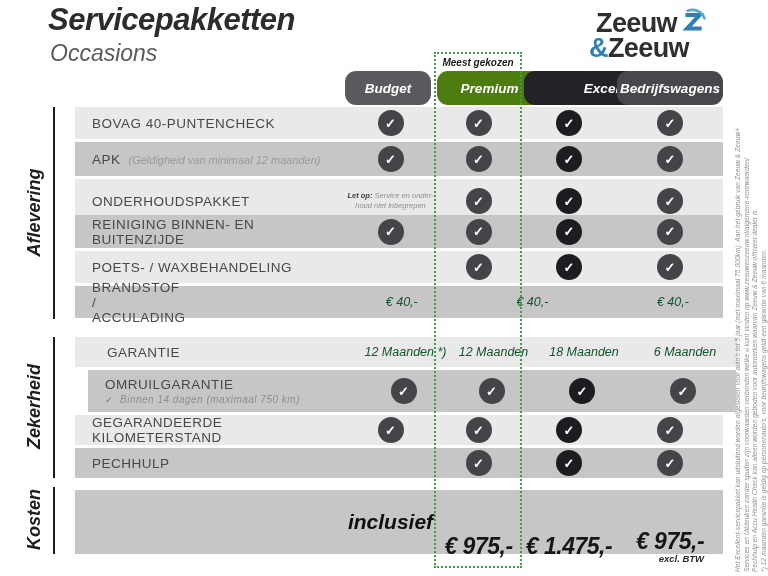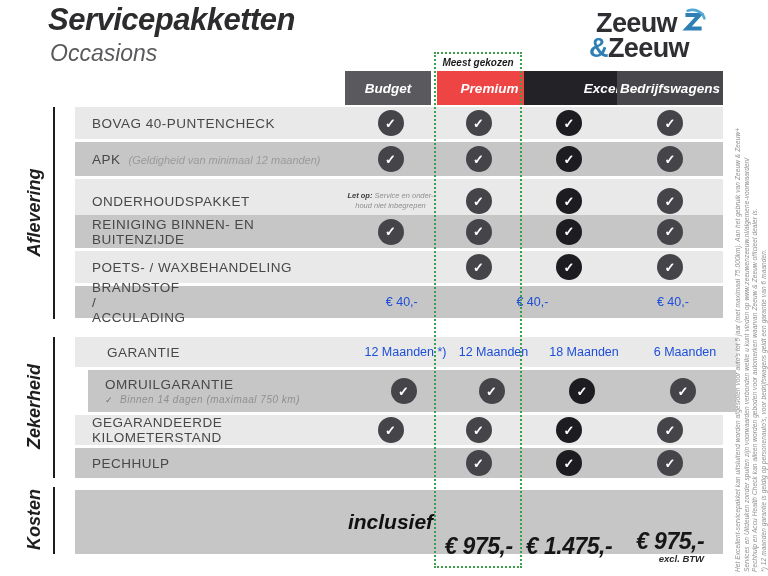--- a/index.html
+++ b/index.html
@@ -12,36 +12,36 @@
   .subtitle{position:absolute;left:50px;top:40px;font-style:italic;font-size:23px;
          color:#59595c;}
   .logo{position:absolute;left:588px;top:8px;font-weight:bold;color:#2f2e33;
         font-size:27px;line-height:25px;letter-spacing:-0.6px;margin-left:8px;}
   .logo .amp{color:var(--blue);}
   .logo-line2{margin-left:-7px;}
   .z-swoosh{width:30px;height:27px;vertical-align:-3px;margin-left:1px;}
 
   
   .col-head{position:absolute;top:71px;height:34px;display:flex;align-items:center;
-        justify-content:center;color:#fff;font-style:italic;font-weight:bold;font-size:13.5px;}
+        justify-content:center;color:#fff;font-style:italic;font-weight:bold;font-size:13.5px;border-radius:11px;}
 
   
   .row{position:absolute;left:75px;width:648px;display:flex;align-items:center;}
   .row.light{background:var(--row-light);}
   .row.dark{background:var(--row-dark);}
   .rowlabel{flex:1;padding-left:17px;color:#48484b;font-size:13.5px;letter-spacing:0.5px;}
   .rowlabel .inline-note{font-size:11px;font-style:italic;color:#9a9a9d;margin-left:8px;letter-spacing:0;}
   .rowlabel .sub{font-size:10px;font-style:italic;color:#8f8f92;margin-top:2px;}
   .rowlabel .sub .tick{font-style:normal;color:#6f6f72;margin-right:7px;font-size:9px;}
   .cell{display:flex;align-items:center;justify-content:center;}
   .c0{width:91px;}.c1{width:85px;}.c2{width:96px;}.c3{width:106px;}
   .chk{width:26px;height:26px;border-radius:50%;background:var(--chk);color:#fff;
        display:flex;align-items:center;justify-content:center;font-size:13px;font-weight:bold;}
   .chk.x{background:var(--chk-dark);}
-  .mut{color:#1d4ed8;font-size:12.5px;white-space:nowrap;}
+  .mut{font-style:italic;color:#14532d;font-size:12.5px;white-space:nowrap;}
   .note{font-size:7.5px;font-style:italic;color:#8f8f92;text-align:center;line-height:1.3;}
   .note b{color:#3a3a3c;}
 
   
   .sec-line{position:absolute;left:53px;width:2px;background:#1c1c1c;}
   .sec-label{position:absolute;left:-56px;width:180px;text-align:center;
       font-style:italic;font-weight:bold;font-size:18px;color:#1e1e1e;transform:rotate(-90deg);}
 
   
   .kosten-row{top:490px;height:64px;background:var(--row-dark);}
@@ -73,21 +73,21 @@
 
   <div class="logo">
     <div><span>Zeeuw</span><svg class="z-swoosh" viewBox="0 0 100 100" aria-hidden="true">
       <path d="M22 26 h52 l-46 50 h54" stroke="#2e7fb5" stroke-width="15" fill="none"></path>
       <path d="M30 10 a46 38 0 0 1 62 28" stroke="#54a8d6" stroke-width="10" fill="none" stroke-linecap="round"></path>
     </svg></div>
     <div class="logo-line2"><span class="amp">&amp;</span><span>Zeeuw</span></div>
   </div>
 
   <div class="col-head" style="left: 345px; width: 86px; background: rgb(90, 89, 93);">Budget</div>
-  <div class="col-head" style="left: 437px; width: 105px; background: #ef4444;">Premium</div>
+  <div class="col-head" style="left: 437px; width: 105px; background: #4d7c0f;">Premium</div>
   <div class="col-head" style="left: 524px; width: 93px; background: rgb(35, 34, 38); padding-left: 43px;">Excellent</div>
   <div class="col-head" style="left: 617px; width: 106px; background: rgb(72, 71, 75);">Bedrijfswagens</div>
 
   <div class="sec-line" style="top:107px;height:212px;"></div>
   <div class="sec-line" style="top:337px;height:141px;"></div>
   <div class="sec-line" style="top:487px;height:67px;"></div>
   <div class="sec-label" style="top:202px;">Aflevering</div>
   <div class="sec-label" style="top:396px;">Zekerheid</div>
   <div class="sec-label" style="top:509px;">Kosten</div>
 

